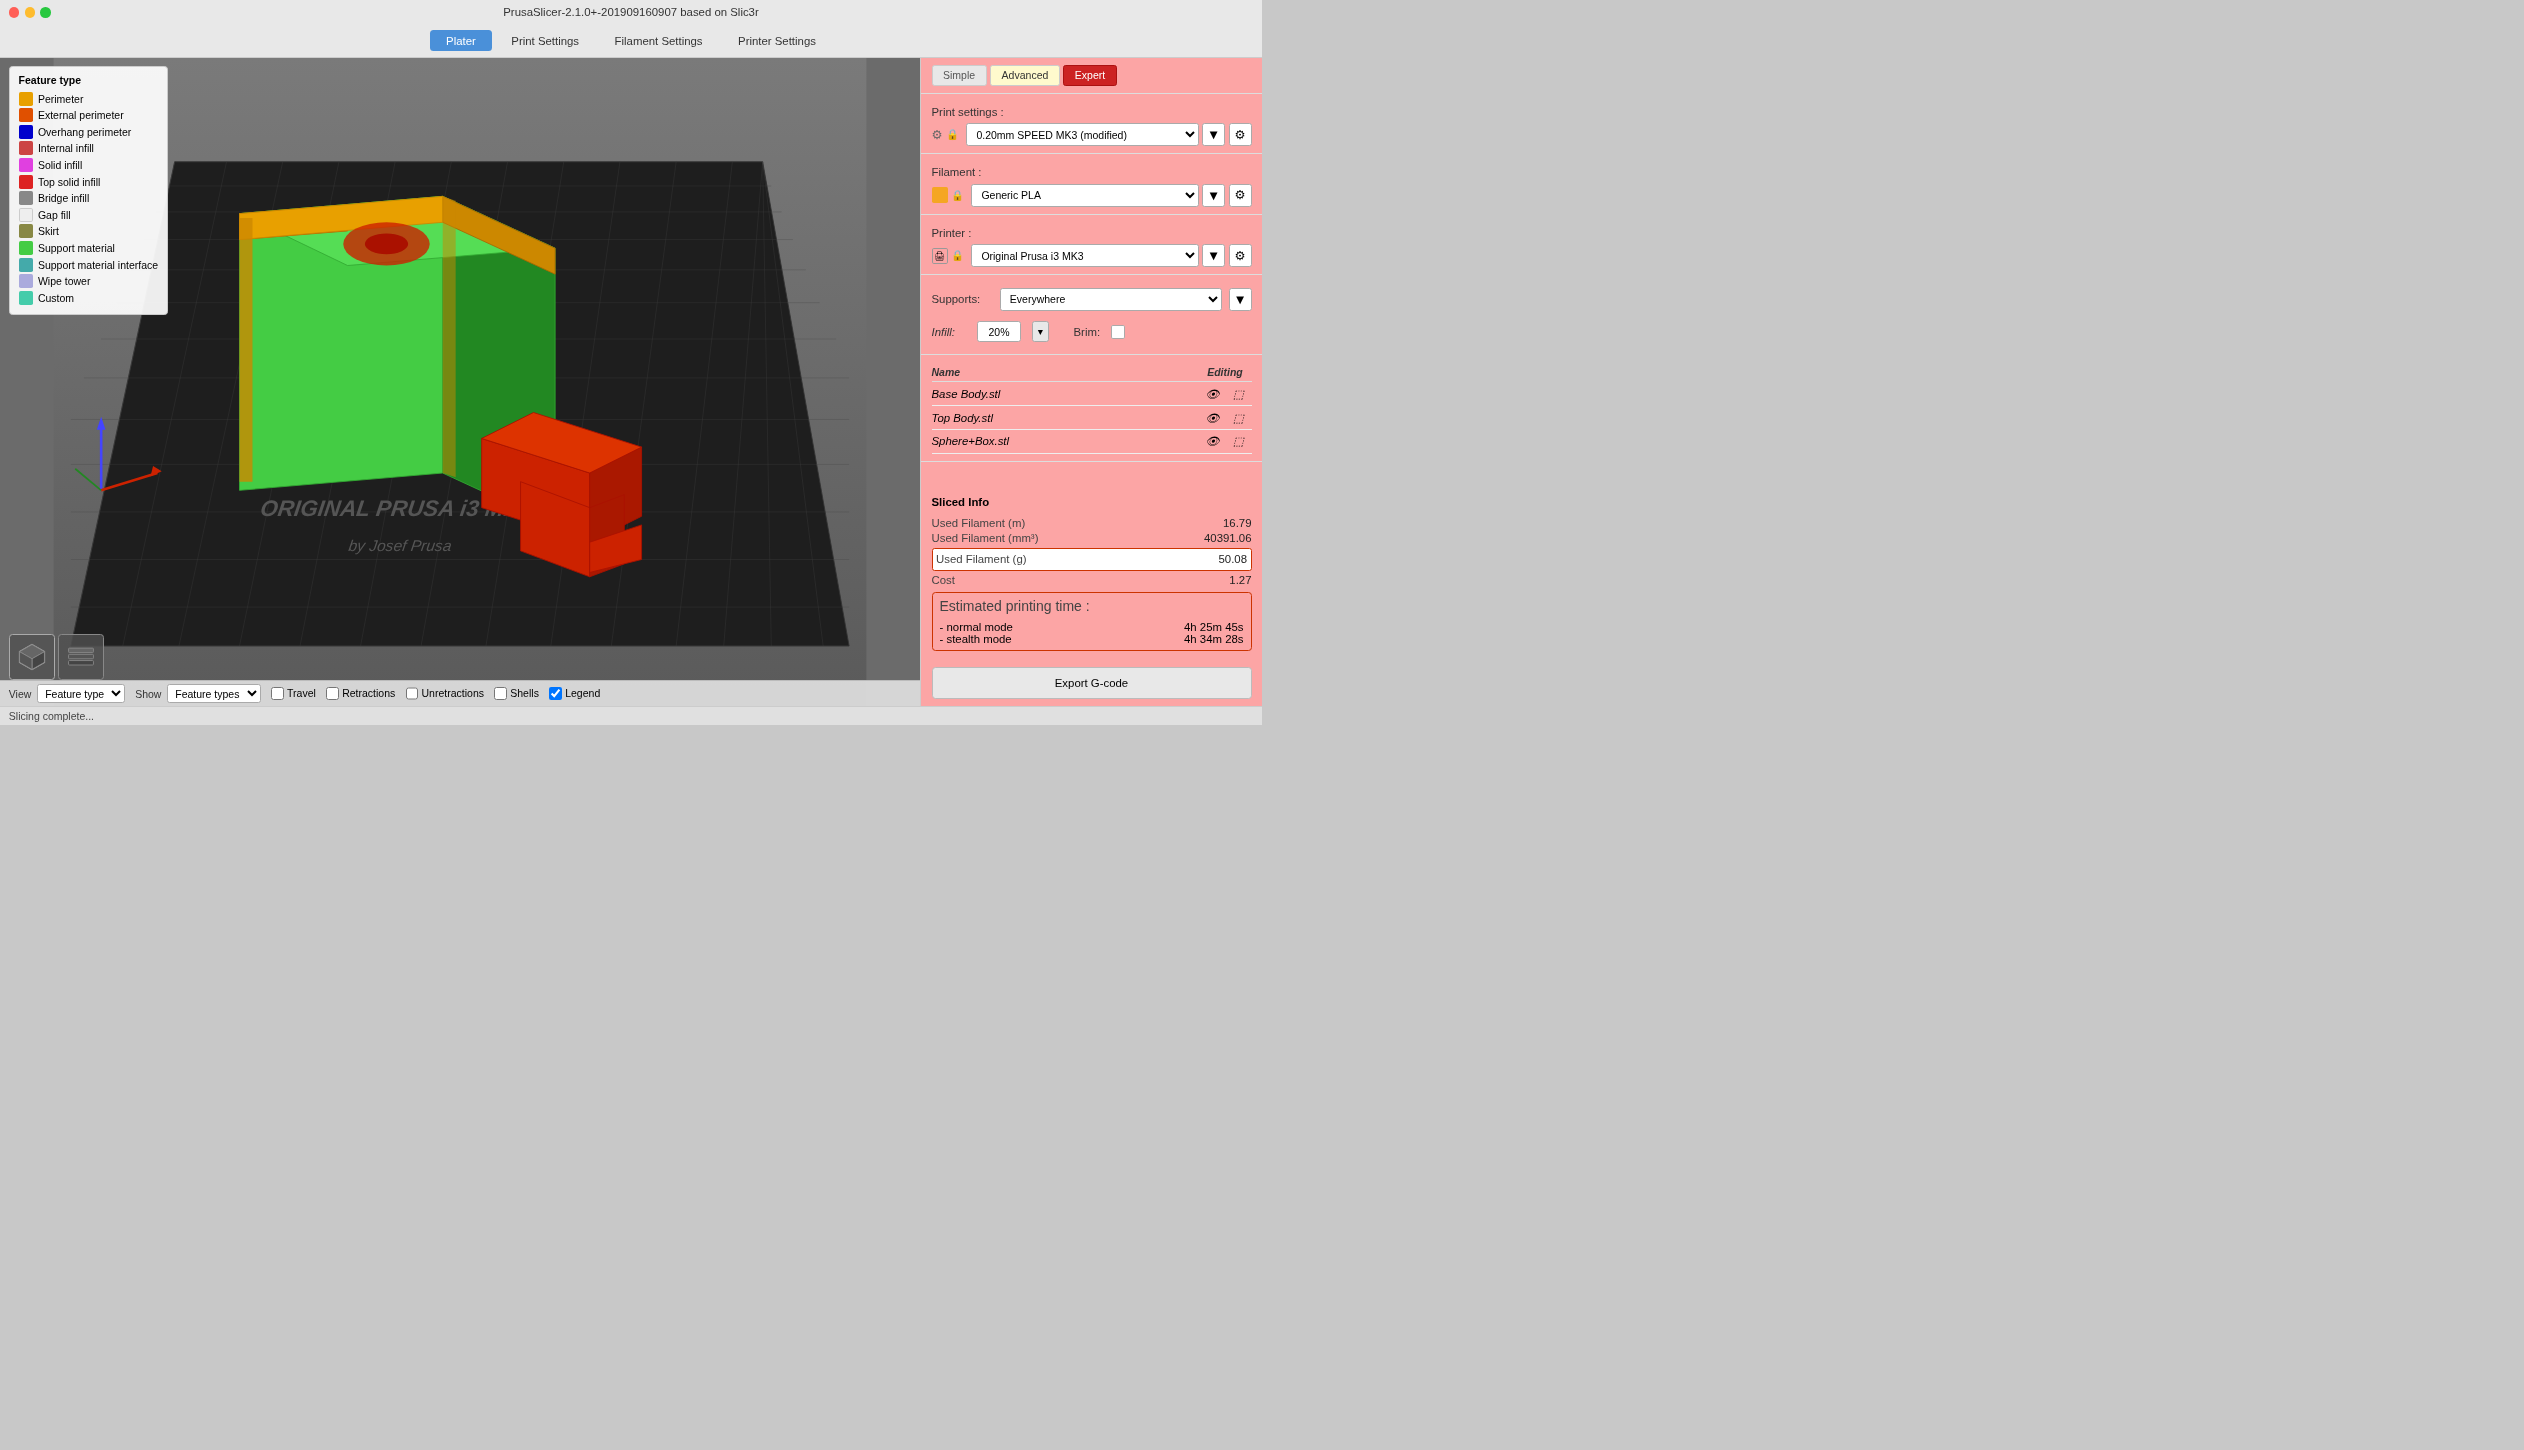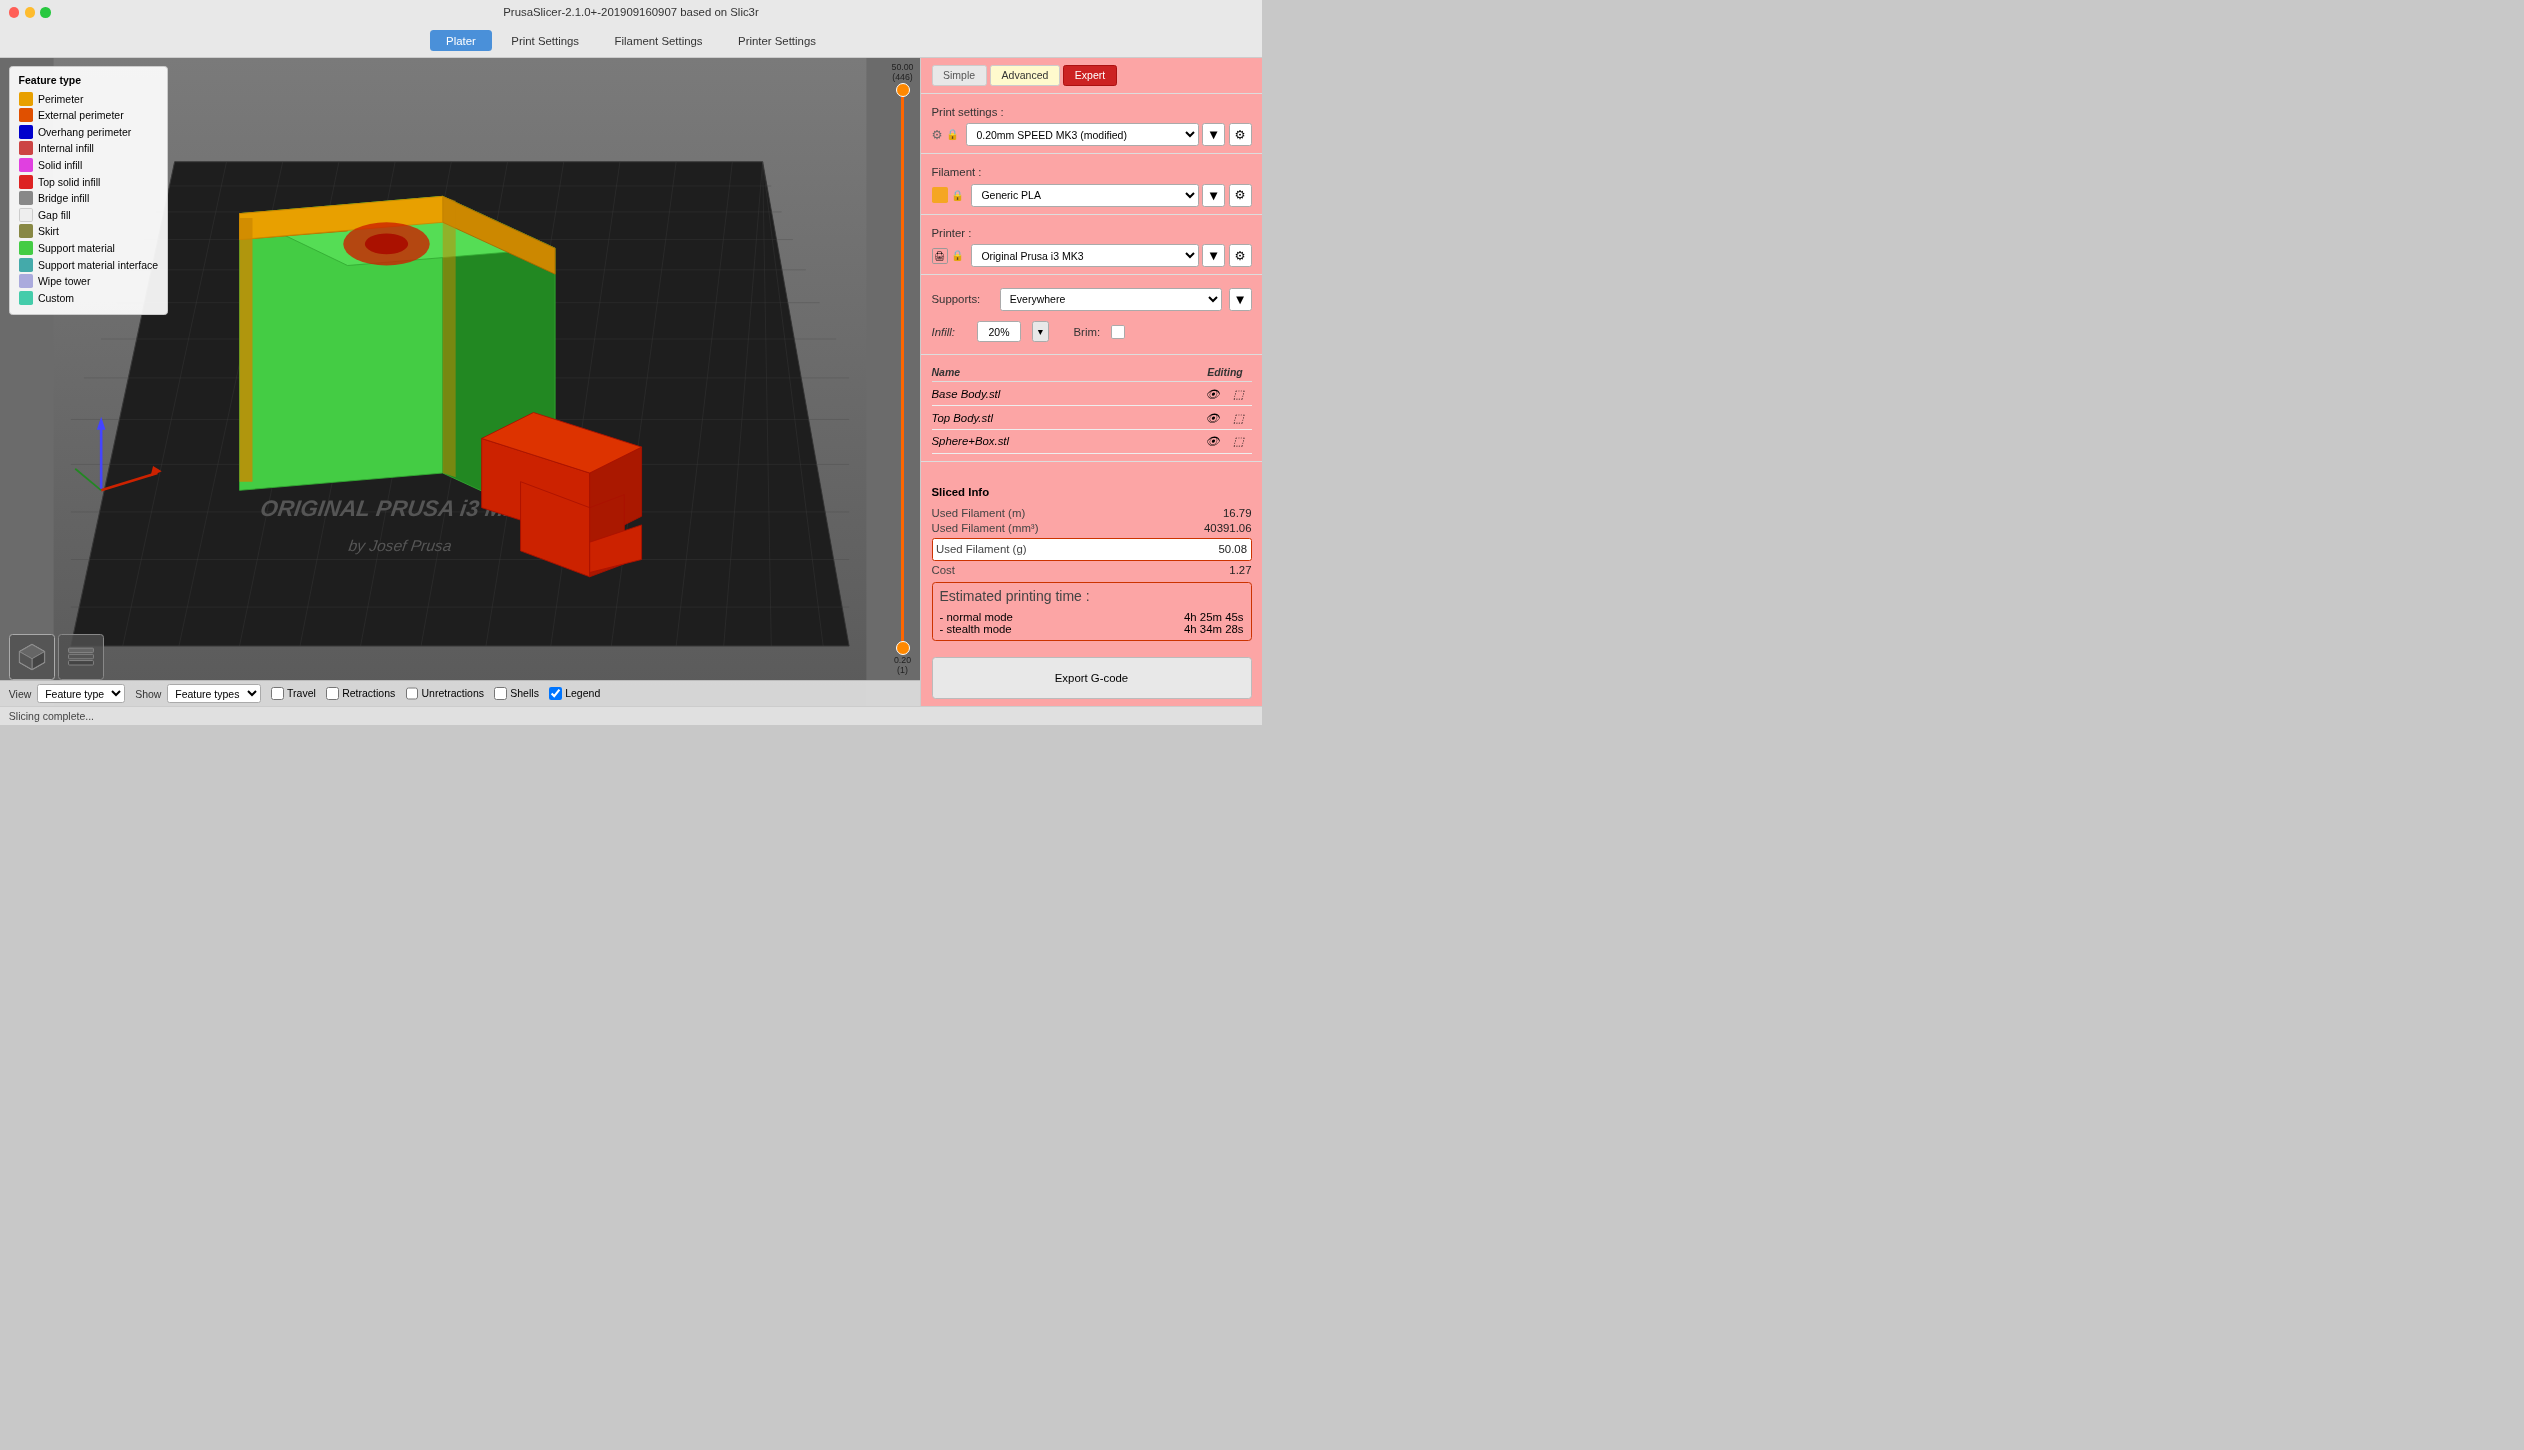--- a/index.html
+++ b/index.html
@@ -376,21 +376,21 @@
     }
     .est-row {
       display: flex;
       justify-content: space-between;
       font-size: 11.4px;
       gap: 19px;
     }
     
     .export-btn {
       margin: 7px 10.5px;
-      height: 42px;
+      height: 32px;
       background: #e8e8e8;
       border: 0.9px solid #bbb;
       border-radius: 3.5px;
       cursor: pointer;
       font-size: 11.4px;
       font-weight: 500;
     }
     
     .status-bar {
       height: 19px;
@@ -575,27 +575,20 @@
       <polygon points="450,160 450,480 465,485 465,165" fill="#cc8800" opacity="0.5"></polygon>
 
       <line x1="55" y1="500" x2="55" y2="420" stroke="#4444ff" stroke-width="3"></line>
       <polygon points="55,415 50,430 60,430" fill="#4444ff"></polygon>
       <line x1="55" y1="500" x2="120" y2="480" stroke="#cc2200" stroke-width="3"></line>
       <polygon points="125,478 115,472 112,484" fill="#cc2200"></polygon>
       <line x1="55" y1="500" x2="25" y2="475" stroke="#228822" stroke-width="2"></line>
     </svg>
 
     
-    <div class="height-ruler">
-      <div class="ruler-num">50.00<br>(446)</div>
-      <div class="ruler-knob"></div>
-      <div style="flex:1;width:2.6px;background:#ff6600;margin:0 auto;"></div>
-      <div class="ruler-knob"></div>
-      <div class="ruler-num">0.20<br>(1)</div>
-    </div>
 
     
     <div class="view-controls">
       <div class="view-icon active">
         <svg width="32" height="32" viewBox="0 0 36 36">
           <polygon points="18,4 32,12 32,24 18,32 4,24 4,12" fill="none" stroke="#aaa" stroke-width="1.5"></polygon>
           <polygon points="18,4 32,12 18,20 4,12" fill="#666" stroke="#888" stroke-width="1"></polygon>
           <polygon points="18,20 32,12 32,24 18,32" fill="#444" stroke="#888" stroke-width="1"></polygon>
           <polygon points="18,20 4,12 4,24 18,32" fill="#555" stroke="#888" stroke-width="1"></polygon>
         </svg>

